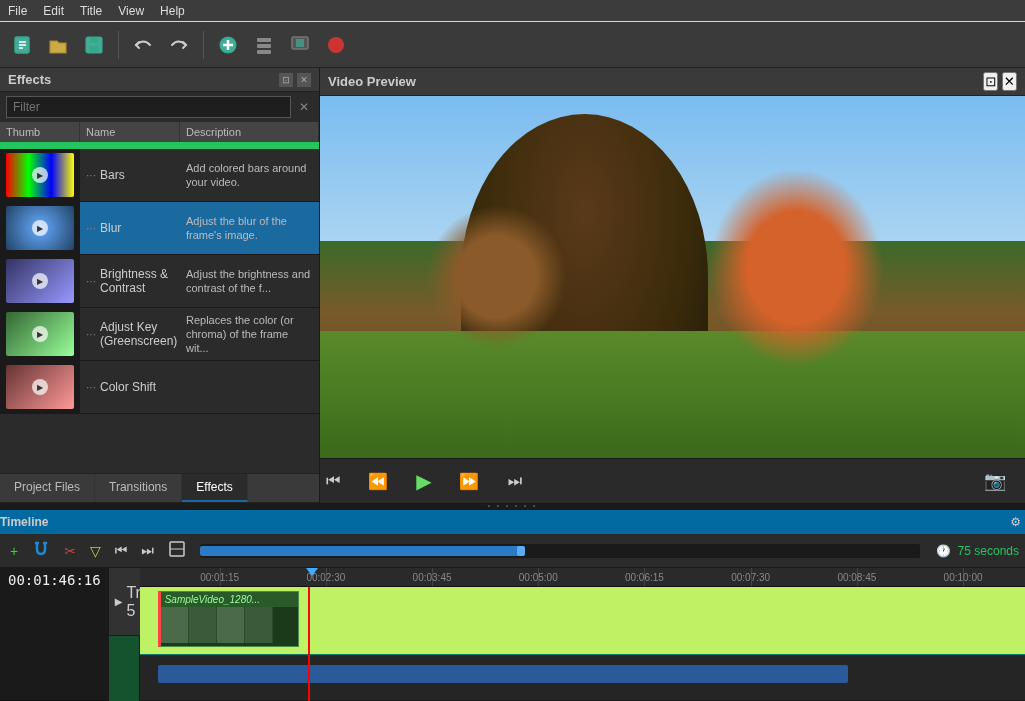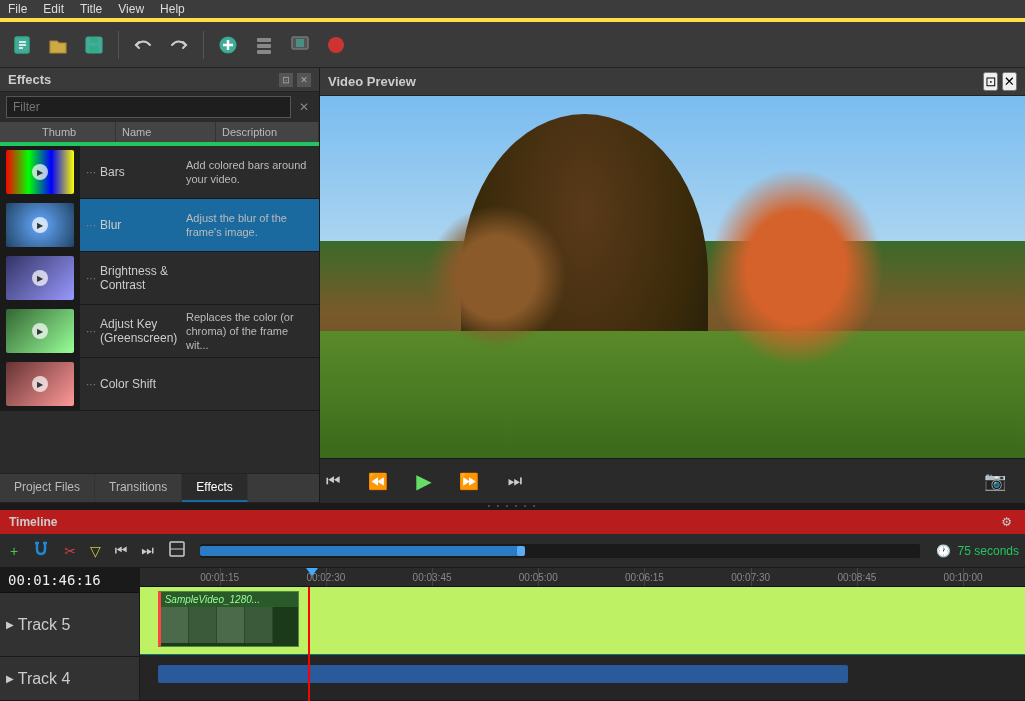--- a/index.html
+++ b/index.html
@@ -1,19 +1,19 @@
 <!DOCTYPE html>
 <html><head>
   <meta charset="utf-8">
   <style>
     * { box-sizing: border-box; margin: 0; padding: 0; }
     body { background: #2b2b2b; color: #ccc; font-family: 'Segoe UI', Arial, sans-serif; font-size: 12px; width: 1025px; height: 701px; overflow: hidden; }
 
     
-    #menubar { background: #3c3c3c; display: flex; align-items: center; height: 22px; border-bottom: 4px solid #fde047; }
+    #menubar { background: #3c3c3c; display: flex; align-items: center; height: 22px; border-bottom: 1px solid #fde047; }
     #menubar span { padding: 2px 8px; cursor: pointer; color: #ddd; font-size: 12px; }
 
     
     #toolbar { background: #3a3a3a; display: flex; align-items: center; height: 46px; padding: 4px 6px; gap: 4px; border-bottom: 1px solid #222; }
     .tb-btn { width: 32px; height: 32px; background: transparent; border: none; cursor: pointer; display: flex; align-items: center; justify-content: center; border-radius: 3px; color: #ccc; font-size: 16px; }
     .tb-sep { width: 1px; height: 28px; background: #555; margin: 0 4px; }
 
     
     #main { display: flex; height: calc(701px - 22px - 46px); flex-direction: column; }
 
@@ -25,21 +25,21 @@
     #effects-header { background: #3a3a3a; padding: 4px 8px; display: flex; justify-content: space-between; align-items: center; border-bottom: 1px solid #222; }
     #effects-header span { font-size: 13px; font-weight: bold; color: #ccc; }
     #effects-header .win-btns { display: flex; gap: 4px; }
     #effects-header .win-btn { width: 14px; height: 14px; background: #555; border: none; cursor: pointer; font-size: 9px; color: #aaa; display: flex; align-items: center; justify-content: center; }
 
     #filter-row { padding: 4px 6px; display: flex; align-items: center; gap: 4px; }
     #filter-input { flex: 1; background: #1e1e1e; border: 1px solid #555; color: #ccc; padding: 3px 6px; font-size: 12px; }
 
     
     #effects-table { flex: 1; overflow-y: auto; overflow-x: hidden; }
-    .effects-thead { display: grid; grid-template-columns: 80px 100px 1fr; background: #444; border-bottom: 4px solid #22c55e; padding-left: 36px; }
+    .effects-thead { display: grid; grid-template-columns: 80px 100px 1fr; background: #444; border-bottom: 7px solid #22c55e; }
     .effects-thead div { padding: 4px 6px; font-size: 11px; color: #bbb; border-right: 1px solid #333; }
     .effects-row { display: grid; grid-template-columns: 80px 100px 1fr; border-bottom: 1px solid #1a1a1a; min-height: 52px; align-items: center; cursor: pointer; }
     .effects-row.selected { background: #1a6aa0; }
     .effects-row .thumb { width: 80px; height: 52px; display: flex; align-items: center; justify-content: center; overflow: hidden; background: #1a1a1a; }
     .thumb-img { width: 68px; height: 44px; border-radius: 2px; display: flex; align-items: center; justify-content: center; position: relative; overflow: hidden; }
     .thumb-play { position: absolute; width: 16px; height: 16px; background: rgba(255,255,255,0.7); border-radius: 50%; display: flex; align-items: center; justify-content: center; font-size: 8px; color: #333; }
     .effects-row .name-cell { padding: 4px 6px; display: flex; align-items: center; gap: 4px; }
     .name-cell .dots { color: #888; font-size: 10px; }
     .effects-row .desc { padding: 4px 6px; font-size: 11px; color: #bbb; line-height: 1.3; }
 
@@ -67,37 +67,37 @@
     .scene-sky { position: absolute; top: 0; width: 100%; height: 40%; background: linear-gradient(180deg, #7abcf0 0%, #aad4f0 100%); }
     .scene-squirrel { position: absolute; left: 15%; top: 30%; width: 20%; height: 40%; background: radial-gradient(ellipse, #8a5a2a 40%, transparent 70%); border-radius: 40%; }
     .scene-fox { position: absolute; right: 20%; top: 20%; width: 25%; height: 55%; background: radial-gradient(ellipse, #d4622a 40%, transparent 70%); border-radius: 30%; }
 
     #video-controls { background: #2a2a2a; padding: 6px 0; display: flex; align-items: center; justify-content: center; gap: 16px; border-top: 1px solid #1a1a1a; }
     .vc-btn { background: transparent; border: none; cursor: pointer; color: #ccc; font-size: 16px; padding: 4px 6px; }
     .vc-camera { margin-left: auto; margin-right: 12px; color: #888; font-size: 14px; cursor: pointer; }
 
     
     #timeline { background: #2b2b2b; border-top: 2px solid #1a1a1a; flex: 1; display: flex; flex-direction: column; min-height: 193px; }
-    #timeline-header { background: #b91c1c; padding: 3px 9px; display: flex; align-items: center; justify-content: space-between; }
+    #timeline-header { background: #0369a1; padding: 3px 0; display: flex; align-items: center; justify-content: space-between; }
     #timeline-header span { font-size: 12px; color: #ccc; font-weight: bold; }
     #timeline-toolbar { background: #2b2b2b; display: flex; align-items: center; gap: 6px; padding: 4px 6px; border-bottom: 1px solid #1a1a1a; }
     .tl-btn { background: transparent; border: none; cursor: pointer; color: #ccc; font-size: 14px; padding: 2px 4px; }
     .tl-btn.green { color: #4c4; }
     .tl-btn.red { color: #c44; }
     .tl-btn.yellow { color: #cc4; }
 
     
     #tl-scroll-area { display: flex; align-items: center; flex: 1; position: relative; height: 14px; background: #1a1a1a; border-radius: 2px; margin: 0 4px; }
     #tl-scroll-bar { height: 10px; background: #2a7ac4; border-radius: 2px; position: absolute; left: 0; width: 45%; top: 2px; }
     #tl-scroll-handle { width: 8px; height: 10px; background: #5aacf4; border-radius: 2px; position: absolute; left: 44%; top: 2px; cursor: pointer; }
     #tl-seconds { font-size: 12px; color: #22c55e; margin-left: 6px; white-space: nowrap; }
 
     
     #timeline-content { display: flex; flex: 1; overflow: hidden; }
-    #tl-left { width: 140px; background: #14532d; border-right: 1px solid #1a1a1a; display: flex; flex-direction: column; }
+    #tl-left { width: 140px; background: #14532d; border-right: 1px solid #1a1a1a; display: flex; flex-direction: row; }
     #tl-timecode { padding: 4px 8px; font-family: monospace; font-size: 14px; color: #eee; background: #1a1a1a; border-bottom: 1px solid #111; }
 
     #tl-track5-label { display: flex; align-items: center; background: #323232; border-bottom: 1px solid #1a1a1a; padding: 4px 6px; height: 68px; }
     #tl-track4-label { display: flex; align-items: center; background: #323232; border-bottom: 1px solid #1a1a1a; padding: 4px 6px; height: 46px; }
     .track-arrow { color: #ccc; margin-right: 4px; font-size: 10px; }
     .track-name { font-size: 16px; color: #ccc; }
 
     #tl-right { flex: 1; position: relative; overflow: hidden; background: #1e1e1e; display: flex; flex-direction: column; }
     #tl-ruler { height: 28px; background: #2a2a2a; border-bottom: 1px solid #111; position: relative; overflow: hidden; }
     .ruler-tick { position: absolute; top: 0; bottom: 0; width: 1px; background: #444; }
@@ -256,20 +256,21 @@
         <div class="effects-row">
           <div class="thumb">
             <div class="thumb-img thumb-brightness">
               <span class="thumb-play">▶</span>
             </div>
           </div>
           <div class="name-cell">
             <span class="dots">···</span>
             <span>Brightness &amp; Contrast</span>
           </div>
+          <div class="desc">Adjust the brightness and contrast of the f...</div>
         </div>
 
         <div class="effects-row">
           <div class="thumb">
             <div class="thumb-img thumb-chroma">
               <span class="thumb-play">▶</span>
             </div>
           </div>
           <div class="name-cell">
             <span class="dots">···</span>

